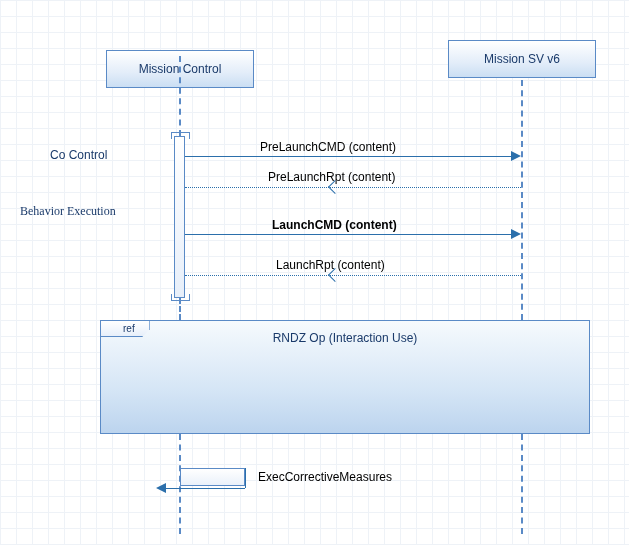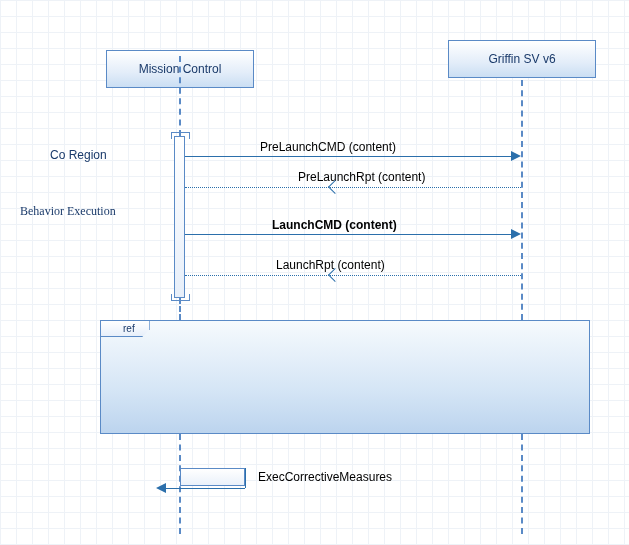--- a/index.html
+++ b/index.html
@@ -115,56 +115,57 @@
     box-sizing: border-box;
   }
 </style>
 </head>
 <body>
 
 <div class="lifeline-head" style="left:106px; top:16px;margin-top:34px;">
   <span>Mission Control</span>
 </div>
 <div class="lifeline-head" style="left:448px; top:40px;">
-  <span>Griffin SV v6</span>
+  <span>Mission SV v6</span>
 </div>
 
 <div class="lifeline-dash" style="left:179px; top:56px; height:80px;"></div>
 <div class="lifeline-dash" style="left:179px; top:298px; height:22px;"></div>
 <div class="lifeline-dash" style="left:179px; top:434px; height:100px;"></div>
 <div class="lifeline-dash" style="left:521px; top:80px; height:240px;"></div>
 <div class="lifeline-dash" style="left:521px; top:434px; height:100px;"></div>
 
-<div class="side-label" style="left:50px; top:148px;">Co Region</div>
+<div class="side-label" style="left:50px; top:148px;">Co Control</div>
 <div class="side-label" style="left:20px; top:204px;font-family:Liberation Serif, serif;">Behavior Execution</div>
 
 <div class="bracket-top" style="left:171px; top:132px;"></div>
 <div class="coregion" style="left:174px; top:136px; height:162px;"></div>
 <div class="bracket-bot" style="left:171px; top:294px;"></div>
 
 <div class="msg-label" style="left:260px; top:140px;">PreLaunchCMD (content)</div>
 <div class="msg-line solid" style="left:185px; top:156px; width:328px;"></div>
 <div class="arrow-right" style="left:511px; top:151px;"></div>
 
-<div class="msg-label" style="left:268px; top:170px;margin-left:30px;">PreLaunchRpt (content)</div>
+<div class="msg-label" style="left:268px; top:170px;">PreLaunchRpt (content)</div>
 <div class="msg-line dashed" style="left:185px; top:187px; width:336px;"></div>
 <div class="arrow-left-open" style="left:330px; top:182px;"></div>
 
 <div class="msg-label" style="left:272px; top:218px;font-weight:bold;">LaunchCMD (content)</div>
 <div class="msg-line solid" style="left:185px; top:234px; width:328px;"></div>
 <div class="arrow-right" style="left:511px; top:229px;"></div>
 
 <div class="msg-label" style="left:276px; top:258px;text-align:center;">LaunchRpt (content)</div>
 <div class="msg-line dashed" style="left:185px; top:275px; width:336px;"></div>
 <div class="arrow-left-open" style="left:330px; top:270px;"></div>
 
 <div class="ref-box" style="left:100px; top:320px; width:490px; height:114px;">
   <div class="ref-tab">
     <span>ref</span>
   </div>
+  <div class="ref-title">RNDZ Op (Interaction Use)</div>
 </div>
 
 <div class="self-box" style="left:180px; top:468px;"></div>
 <div class="msg-label" style="left:258px; top:470px;">ExecCorrectiveMeasures</div>
 
 <div class="msg-line solid" style="left:180px; top:468px; width:0; border-top:none;"></div>
 <div style="position:absolute; left:245px; top:468px; width:0; height:20px; border-left:1px solid #2b6fab;"></div>
 <div class="msg-line solid" style="left:162px; top:488px; width:83px;"></div>
 <div class="arrow-left-solid" style="left:156px; top:483px;"></div>
 

